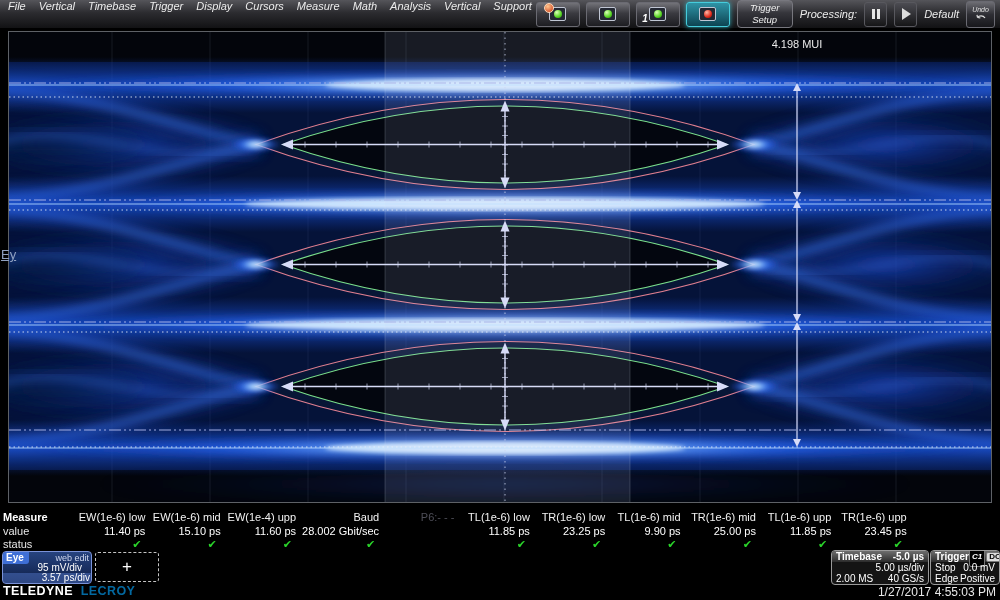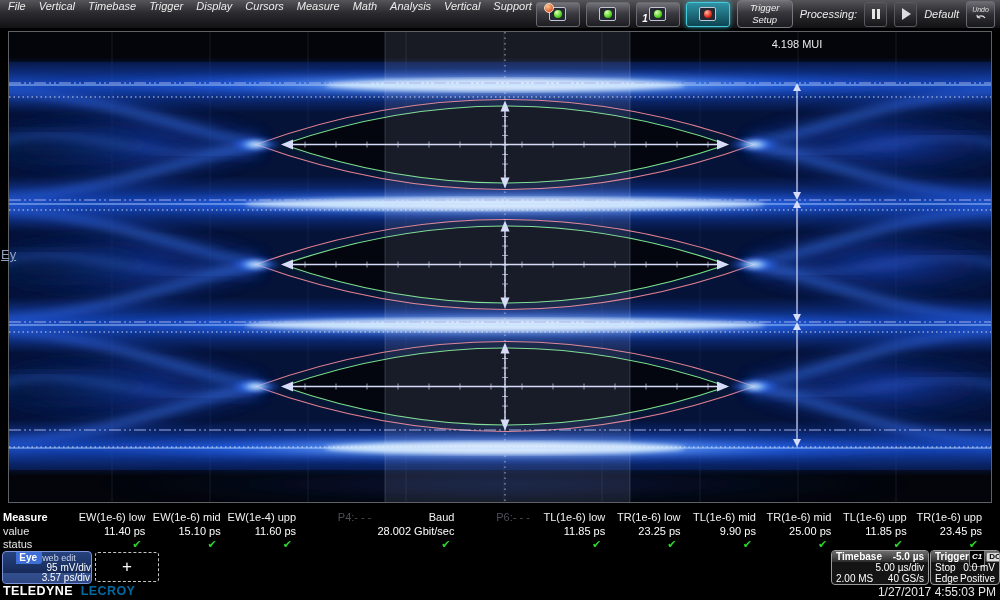--- a/index.html
+++ b/index.html
@@ -49,24 +49,24 @@
   .mt-cols{position:absolute;left:76px;top:0;right:12px;display:grid;grid-template-columns:repeat(12,1fr);}
   .mt-col{text-align:right;line-height:13.5px;cursor:pointer;}
   .mt-label{color:#f2f2f2;padding-right:6px;white-space:nowrap;}
   .mt-col.dim .mt-label{color:#4e4e58;}
   .mt-value{color:#fff;padding-right:6px;white-space:nowrap;}
   .mt-check{padding-right:10px;font-size:11px;line-height:12px;}
 
   
   #trace-box{position:absolute;left:2px;top:551px;width:88px;height:31px;border:1px solid #7a92d8;border-radius:4px;
     background:linear-gradient(#26437f,#0f1e46);font-size:10px;overflow:hidden;cursor:pointer;}
-  .tb-row1{display:flex;justify-content:center;align-items:flex-start;height:11px;}
+  .tb-row1{display:flex;justify-content:space-between;align-items:flex-start;height:11px;}
   .tb-name{background:#3f6fd6;color:#fff;padding:0 5px 1px 3px;font-weight:bold;border-bottom-right-radius:3px;}
   .tb-note{color:#cdd6ee;font-size:9px;padding:1px 2px 0 0;}
-  .tb-v{color:#fff;text-align:right;padding-right:0;line-height:10px;}
+  .tb-v{color:#fff;text-align:right;padding-right:9px;line-height:10px;}
   .tb-h{color:#fff;text-align:right;padding-right:1px;line-height:10px;background:rgba(95,135,225,.4);}
   #add-box{position:absolute;left:95px;top:552px;width:62px;height:28px;border:1px dashed #c4c4c4;border-radius:3px;
     color:#fff;font-size:17px;display:flex;align-items:center;justify-content:center;cursor:pointer;}
   #branding{position:absolute;left:3px;top:584px;font-size:12.5px;color:#fff;letter-spacing:.4px;white-space:nowrap;}
   #branding .b1{font-weight:bold;margin-top:32px;}
   #branding .b2{color:#0369a1;font-weight:bold;margin-left:4px;}
 
   .info-box{position:absolute;top:550px;height:33px;border:1px solid #9a9a9a;border-radius:4px;background:#141414;
     font-size:10px;color:#fff;overflow:hidden;cursor:pointer;}
   #timebase-box{left:831px;width:96px;}
@@ -383,25 +383,20 @@
       <div class="mt-col">
         <div class="mt-label">EW(1e-6) mid</div>
         <div class="mt-value">15.10 ps</div>
         <div class="mt-check" style="color: rgb(42, 212, 42);">✔</div>
       </div>
       <div class="mt-col">
         <div class="mt-label">EW(1e-4) upp</div>
         <div class="mt-value">11.60 ps</div>
         <div class="mt-check" style="color: rgb(42, 212, 42);">✔</div>
       </div>
-      <div class="mt-col dim">
-        <div class="mt-label">P4:- - -</div>
-        <div class="mt-value">&nbsp;</div>
-        <div class="mt-check" style="color: rgb(42, 212, 42);">&nbsp;</div>
-      </div>
       <div class="mt-col">
         <div class="mt-label">Baud</div>
         <div class="mt-value">28.002 Gbit/sec</div>
         <div class="mt-check" style="color: rgb(42, 212, 42);">✔</div>
       </div>
       <div class="mt-col dim">
         <div class="mt-label">P6:- - -</div>
         <div class="mt-value">&nbsp;</div>
         <div class="mt-check" style="color: rgb(42, 212, 42);">&nbsp;</div>
       </div>

